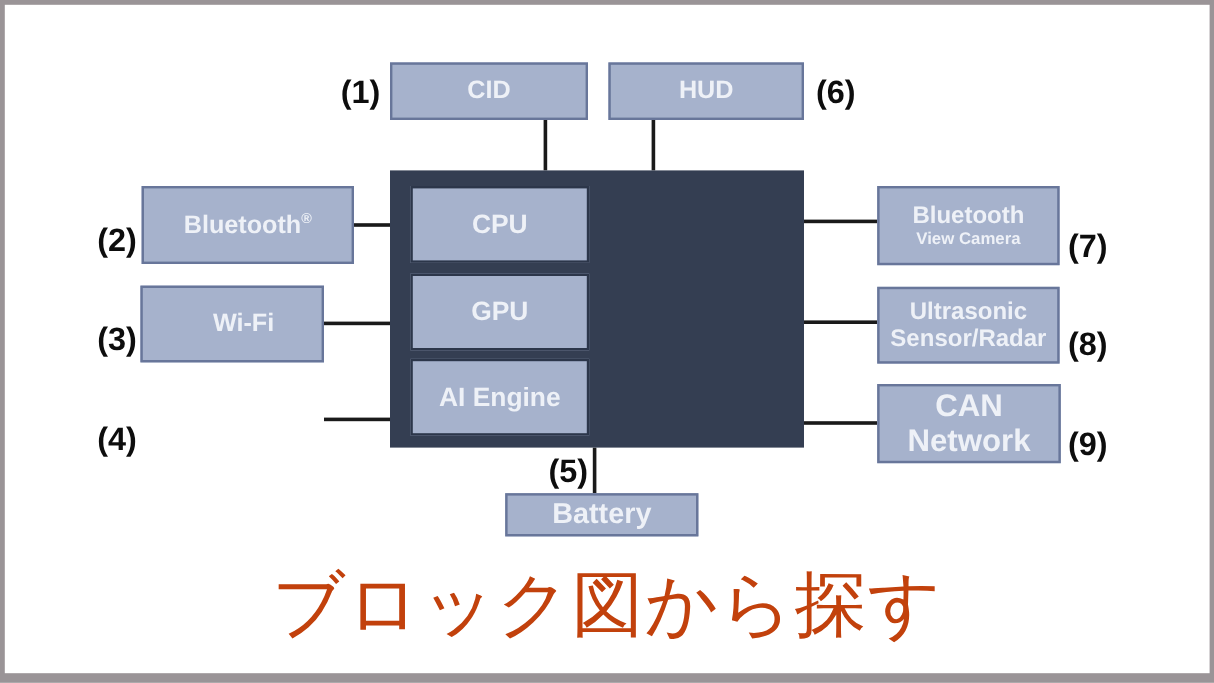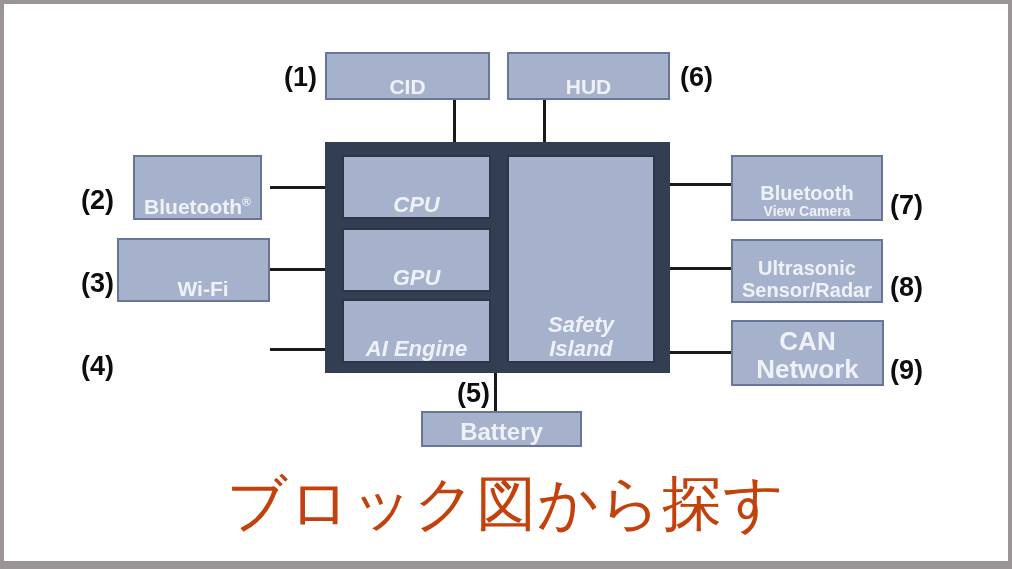--- a/index.html
+++ b/index.html
@@ -14,42 +14,42 @@
     background:#ffffff;
   }
   
   .line{position:absolute;background:#1a1a1a;}
   .line.v{width:2.5px;}
   .line.h{height:2.5px;}
   
   .box{
     position:absolute;box-sizing:border-box;
     background:#a6b2cc;border:2px solid #68769a;
-    display:flex;flex-direction:column;align-items:center;justify-content:flex-end;
+    display:flex;flex-direction:column;align-items:center;justify-content:center;
     color:#eef1f7;font-weight:bold;text-align:center;line-height:1.1;
   }
   .box .lbl{font-size:21px;}
   .box .lbl sup{font-size:12px;}
   
   .soc{
     position:absolute;left:321px;top:138px;width:345px;height:231px;
-    background:#343e52;box-sizing:border-box;font-style:italic;
+    background:#343e52;box-sizing:border-box;
   }
   .soc .box{border:2px solid #2c364a;}
   .soc .box .lbl{font-size:22px;}
   
   .cpu{left:17px;top:13px;width:149px;height:64px;}
   .gpu{left:17px;top:86px;width:149px;height:64px;}
   .ai{left:17px;top:157px;width:149px;height:64px;}
   .safety{left:182px;top:13px;width:148px;height:208px;}
   .safety .lbl{font-size:22px;display:block;}
   
   .cid{left:321px;top:48px;width:165px;height:48px;}
   .hud{left:503px;top:48px;width:163px;height:48px;}
-  .bt{left:129px;top:151px;width:129px;height:65px;}
+  .bt{left:114px;top:151px;width:177px;height:65px;}
   .wifi{left:113px;top:234px;width:153px;height:64px;padding-left:19px;}
   .audio{left:113px;top:317px;width:153px;height:65px;}
   .sur{left:727px;top:151px;width:152px;height:66px;}
   .ult{left:727px;top:235px;width:152px;height:64px;}
   .can{left:727px;top:316px;width:153px;height:66px;}
   .bat{left:417px;top:407px;width:161px;height:36px;}
   .bat .lbl{font-size:24px;}
   .sur .l1{font-size:20px;}
   .sur .l2{font-size:14px;}
   .ult .l1,.ult .l2{font-size:20px;}
@@ -95,24 +95,20 @@
   <div class="soc">
     <div class="box cpu">
       <span class="lbl">CPU</span>
     </div>
     <div class="box gpu">
       <span class="lbl">GPU</span>
     </div>
     <div class="box ai">
       <span class="lbl">AI Engine</span>
     </div>
-    <div class="box safety">
-      <span class="lbl">Safety</span>
-      <span class="lbl">Island</span>
-    </div>
   </div>
 
   <div class="num r" style="left:60px;top:180px;">(2)</div>
   <div class="box bt">
     <span class="lbl"><span>Bluetooth</span><sup>®</sup></span>
   </div>
   <div class="num r" style="left:60px;top:263px;">(3)</div>
   <div class="box wifi">
     <span class="lbl">Wi-Fi</span>
   </div>

